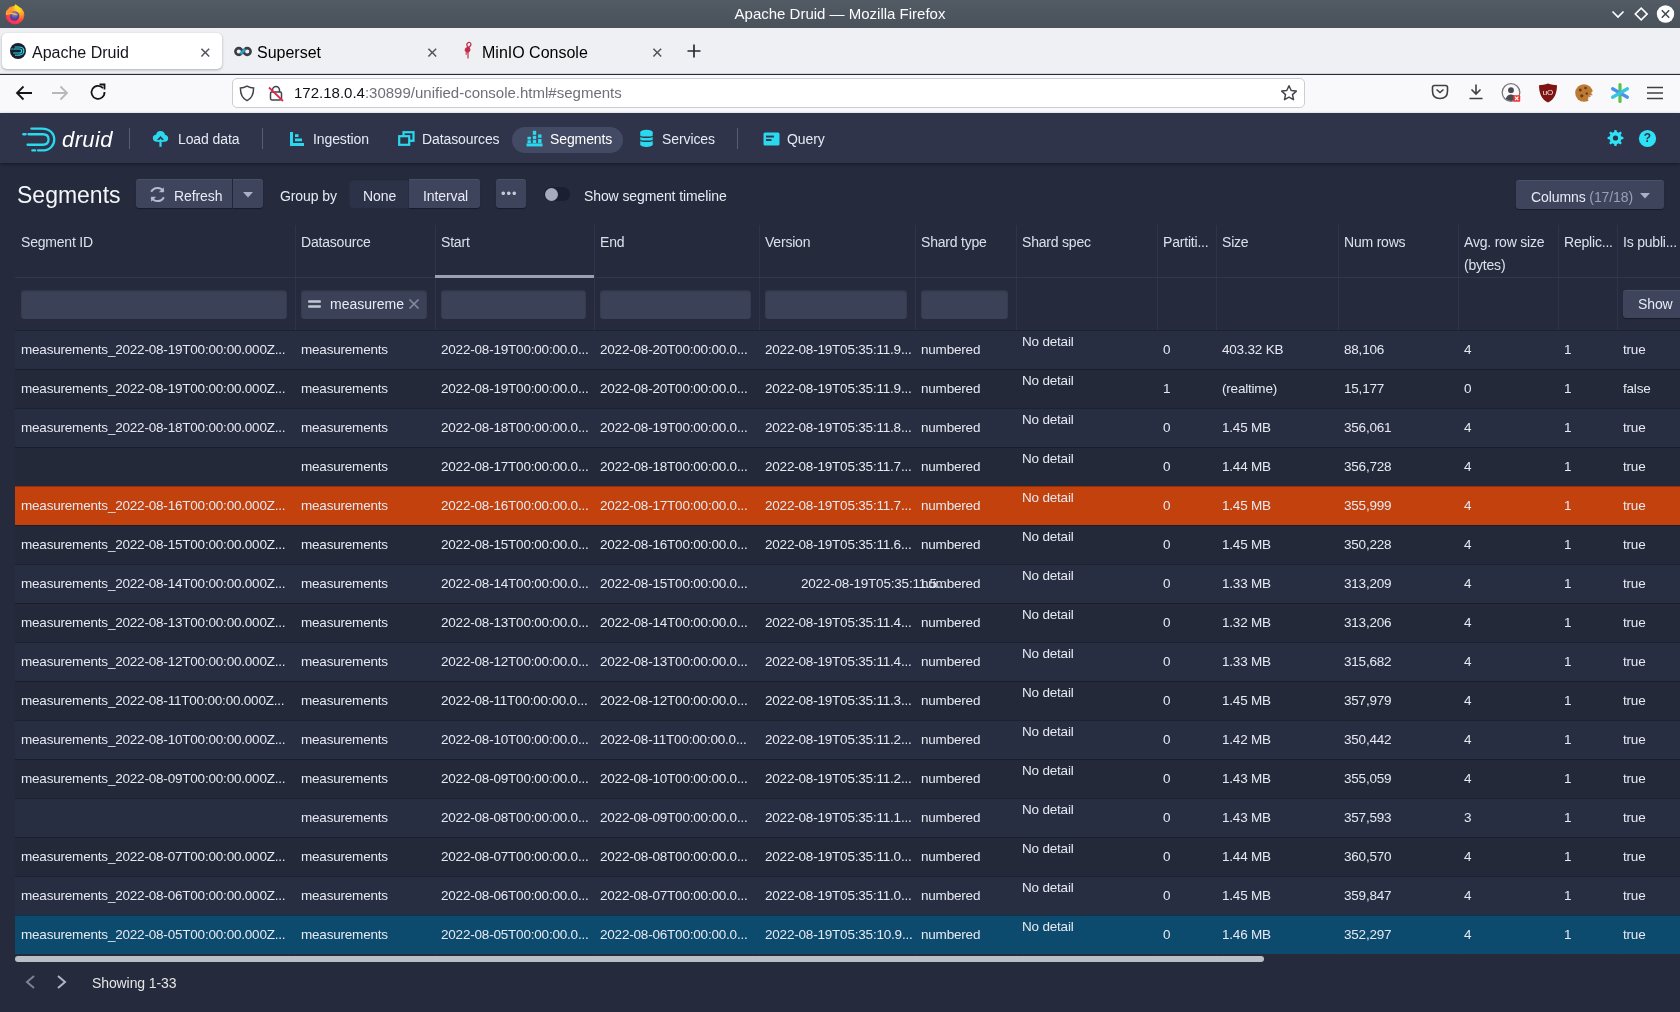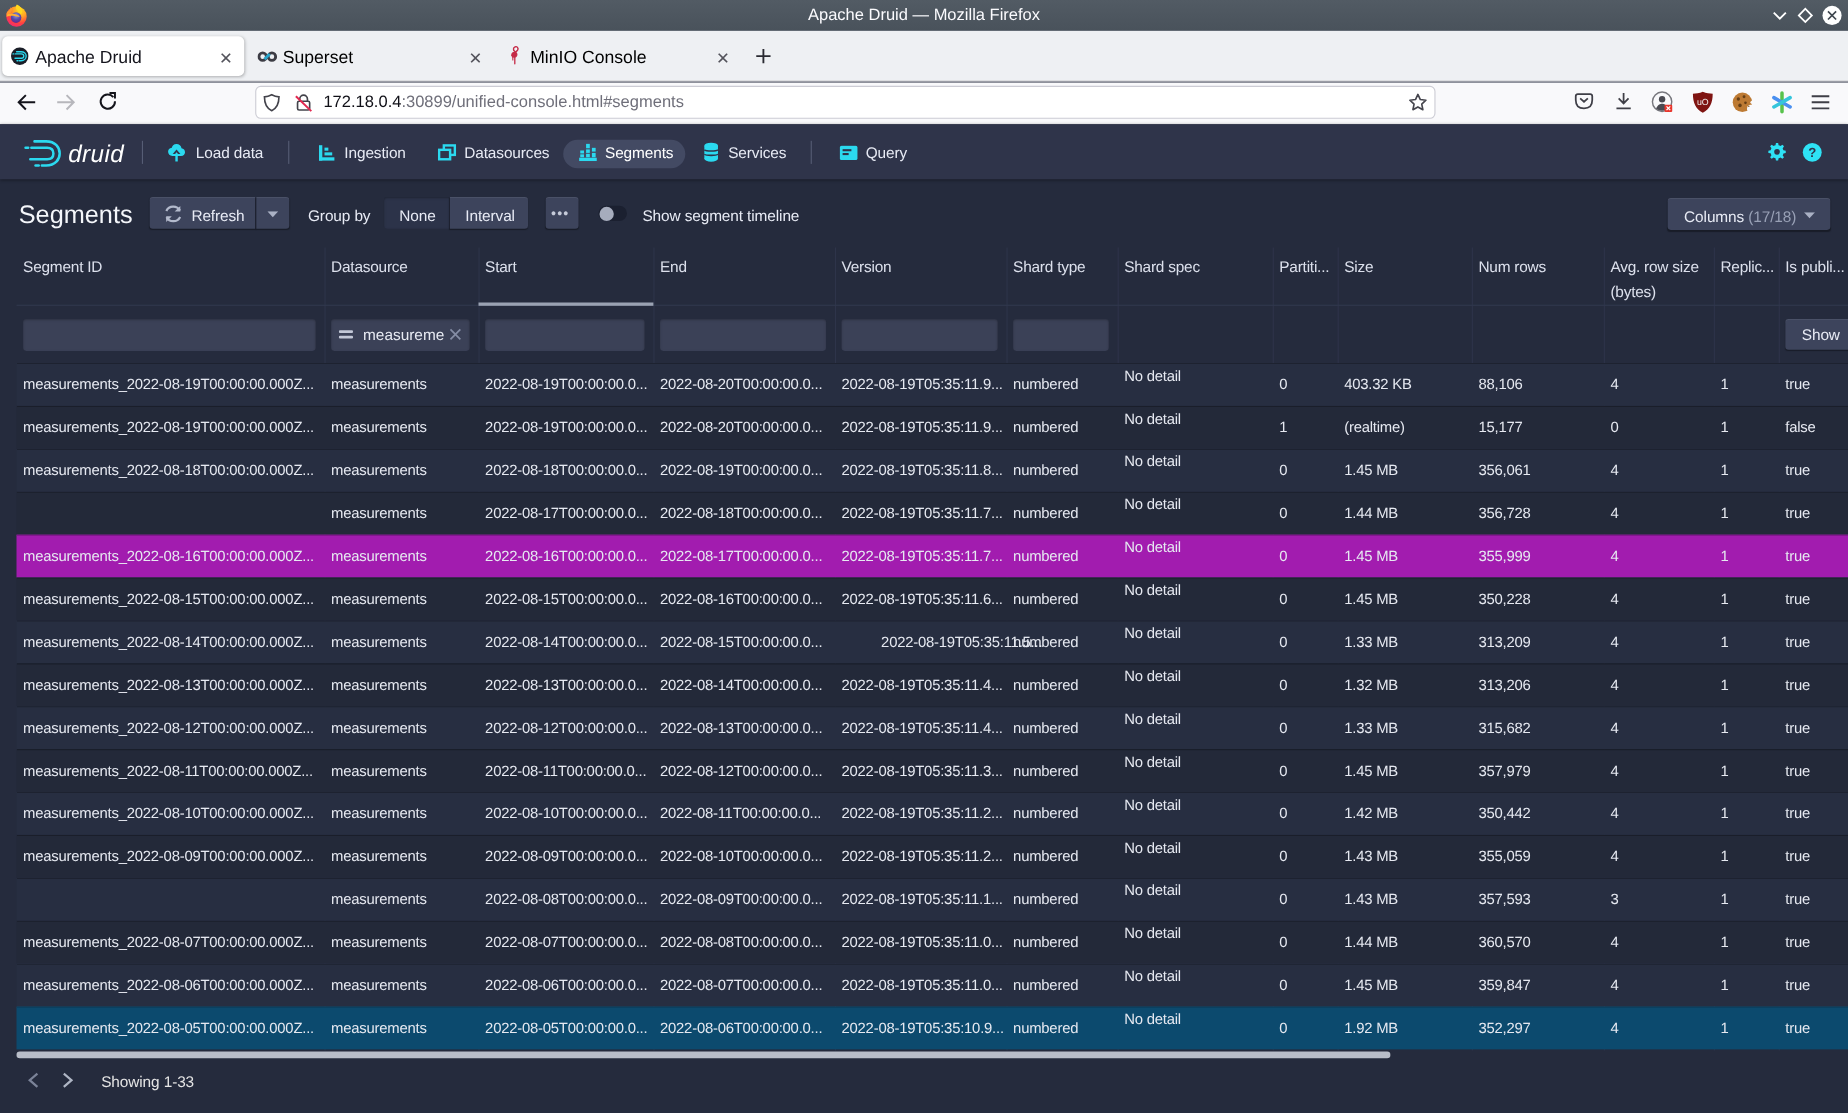--- a/index.html
+++ b/index.html
@@ -361,21 +361,21 @@
 <div class="cell" style="left:744px;width:156px">2022-08-19T05:35:11.7...</div>
 <div class="cell" style="left:900px;width:101px">numbered</div>
 <div class="cell top" style="left:1001px;width:141px">No detail</div>
 <div class="cell" style="left:1142px;width:59px">0</div>
 <div class="cell" style="left:1201px;width:122px">1.44 MB</div>
 <div class="cell" style="left:1323px;width:120px">356,728</div>
 <div class="cell" style="left:1443px;width:100px">4</div>
 <div class="cell" style="left:1543px;width:59px">1</div>
 <div class="cell" style="left:1602px;width:120px">true</div>
 </div>
-<div class="row" style="top:486px;height:39px;background:#a21caf;box-shadow:inset 0 1px 0 rgba(0,0,0,.25)">
+<div class="row" style="top:486px;height:39px;background:#c2410c;box-shadow:inset 0 1px 0 rgba(0,0,0,.25)">
 <div class="cell" style="left:0px;width:280px">measurements_2022-08-16T00:00:00.000Z...</div>
 <div class="cell" style="left:280px;width:140px">measurements</div>
 <div class="cell" style="left:420px;width:159px">2022-08-16T00:00:00.0...</div>
 <div class="cell" style="left:579px;width:165px">2022-08-17T00:00:00.0...</div>
 <div class="cell" style="left:744px;width:156px">2022-08-19T05:35:11.7...</div>
 <div class="cell" style="left:900px;width:101px">numbered</div>
 <div class="cell top" style="left:1001px;width:141px">No detail</div>
 <div class="cell" style="left:1142px;width:59px">0</div>
 <div class="cell" style="left:1201px;width:122px">1.45 MB</div>
 <div class="cell" style="left:1323px;width:120px">355,999</div>
@@ -534,21 +534,21 @@
 </div>
 <div class="row" style="top:915px;height:39px;background:#0c4a6e;box-shadow:inset 0 1px 0 rgba(0,0,0,.25)">
 <div class="cell" style="left:0px;width:280px">measurements_2022-08-05T00:00:00.000Z...</div>
 <div class="cell" style="left:280px;width:140px">measurements</div>
 <div class="cell" style="left:420px;width:159px">2022-08-05T00:00:00.0...</div>
 <div class="cell" style="left:579px;width:165px">2022-08-06T00:00:00.0...</div>
 <div class="cell" style="left:744px;width:156px">2022-08-19T05:35:10.9...</div>
 <div class="cell" style="left:900px;width:101px">numbered</div>
 <div class="cell top" style="left:1001px;width:141px">No detail</div>
 <div class="cell" style="left:1142px;width:59px">0</div>
-<div class="cell" style="left:1201px;width:122px">1.92 MB</div>
+<div class="cell" style="left:1201px;width:122px">1.46 MB</div>
 <div class="cell" style="left:1323px;width:120px">352,297</div>
 <div class="cell" style="left:1443px;width:100px">4</div>
 <div class="cell" style="left:1543px;width:59px">1</div>
 <div class="cell" style="left:1602px;width:120px">true</div>
 </div>
 <div class="abs" style="left:15px;top:956px;width:1249px;height:6px;background:#b9bec9;border-radius:3px"></div>
 <svg class="abs" style="left:22px;top:974px" width="50" height="16" viewBox="0 0 50 16">
 <path d="M12,2 L5,8 L12,14" stroke="#7b8398" stroke-width="2" fill="none"></path>
 <path d="M36,2 L43,8 L36,14" stroke="#aeb5c4" stroke-width="2" fill="none"></path>
   </svg>

